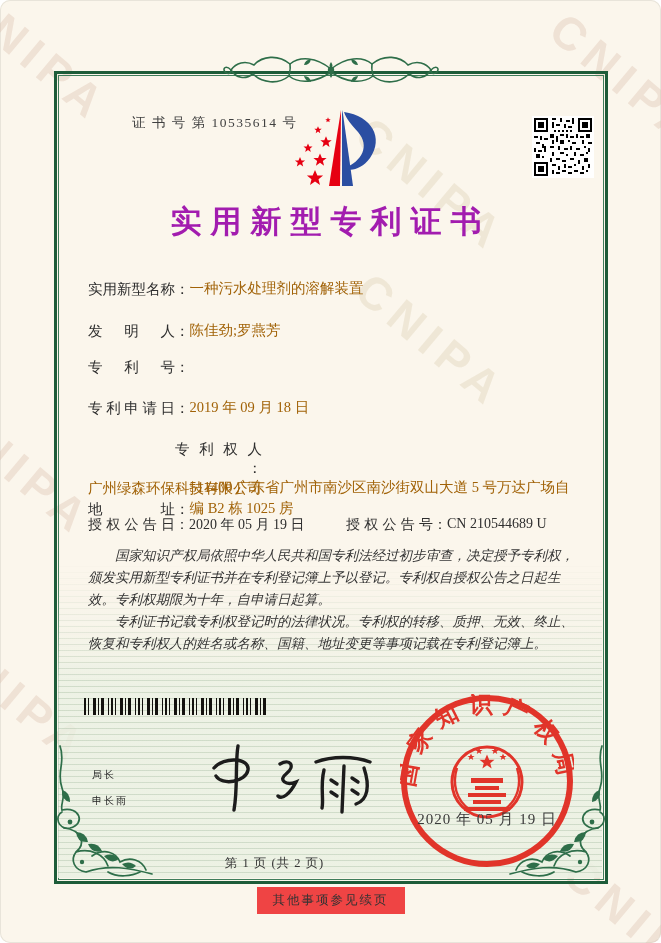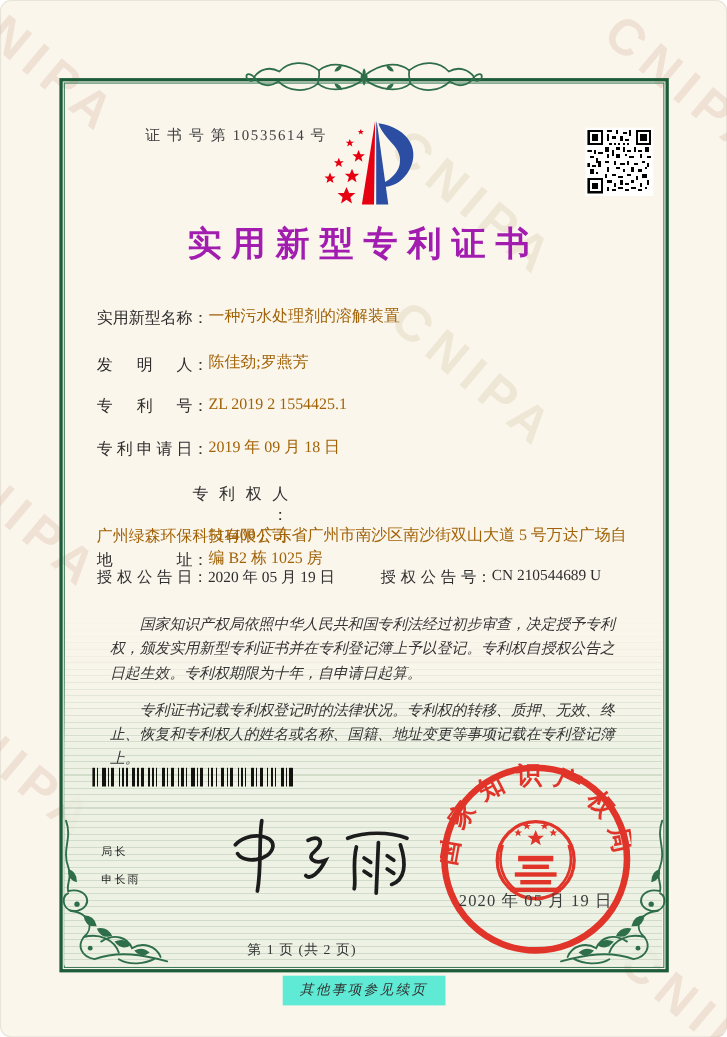--- a/index.html
+++ b/index.html
@@ -58,21 +58,21 @@
     color:#2e2e2e;flex:none;
   }
   .f-colon{flex:none;}
   .f-value{display:inline-block;max-width:392px;line-height:21px;color:#a16207;}
   .grant-group{position:absolute;font-size:14px;display:flex;align-items:flex-start;}
   
   .legal{
     position:absolute;left:88px;top:545px;width:488px;
     font-size:13.5px;line-height:22px;font-style:italic;color:#343434;
   }
-  .legal p{margin:12px;text-indent:2em;}
+  .legal p{margin:0;text-indent:2em;}
   
   .barcode{
     position:absolute;left:84px;top:698px;width:184px;height:17px;
     background:repeating-linear-gradient(90deg,
       #14120f 0 2px, transparent 2px 4px,
       #14120f 4px 5px, transparent 5px 9px,
       #14120f 9px 12px, transparent 12px 14px,
       #14120f 14px 15px, transparent 15px 17px,
       #14120f 17px 20px, transparent 20px 24px,
       #14120f 24px 25px, transparent 25px 27px);
@@ -92,22 +92,22 @@
   }
   
   .page-number{
     position:absolute;left:0;top:855px;width:549px;text-align:center;
     font-size:12.5px;letter-spacing:1px;color:#333;
   }
   .continuation{
     position:absolute;left:0;top:887px;width:661px;text-align:center;
   }
   .continuation span{
-    display:inline-block;background:#5eead4;padding:5px 16px;
-    font-size:12.5px;letter-spacing:2px;font-style:italic;color:#333;
+    display:inline-block;background:#ef4444;padding:5px 16px;
+    font-size:12.5px;letter-spacing:2px;color:#333;
   }
 </style>
 </head>
 <body>
 
 <div class="page">
 
   <div class="wm" style="left:-18px;top:-24px;">CNIPA</div>
   <div class="wm" style="left:574px;top:2px;">CNIPA</div>
   <div class="wm center" style="left:380px;top:106px;">CNIPA</div>
@@ -293,21 +293,20 @@
     <span class="f-value">一种污水处理剂的溶解装置</span>
   </div>
   <div class="field" style="top:320px;">
     <span class="f-label">发明人</span>
       <span class="f-colon">：</span>
     <span class="f-value">陈佳劲;罗燕芳</span>
   </div>
   <div class="field" style="top:358px;">
     <span class="f-label">专利号</span>
       <span class="f-colon">：</span>
-    <span class="f-value">ZL 2019 2 1554425.1</span>
   </div>
   <div class="field" style="top:397px;">
     <span class="f-label">专利申请日</span>
       <span class="f-colon">：</span>
     <span class="f-value">2019 年 09 月 18 日</span>
   </div>
   <div class="field" style="top:440px;flex-direction:column;">
     <span class="f-label">专利权人</span>
       <span class="f-colon">：</span>
     <span class="f-value">广州绿森环保科技有限公司</span>

